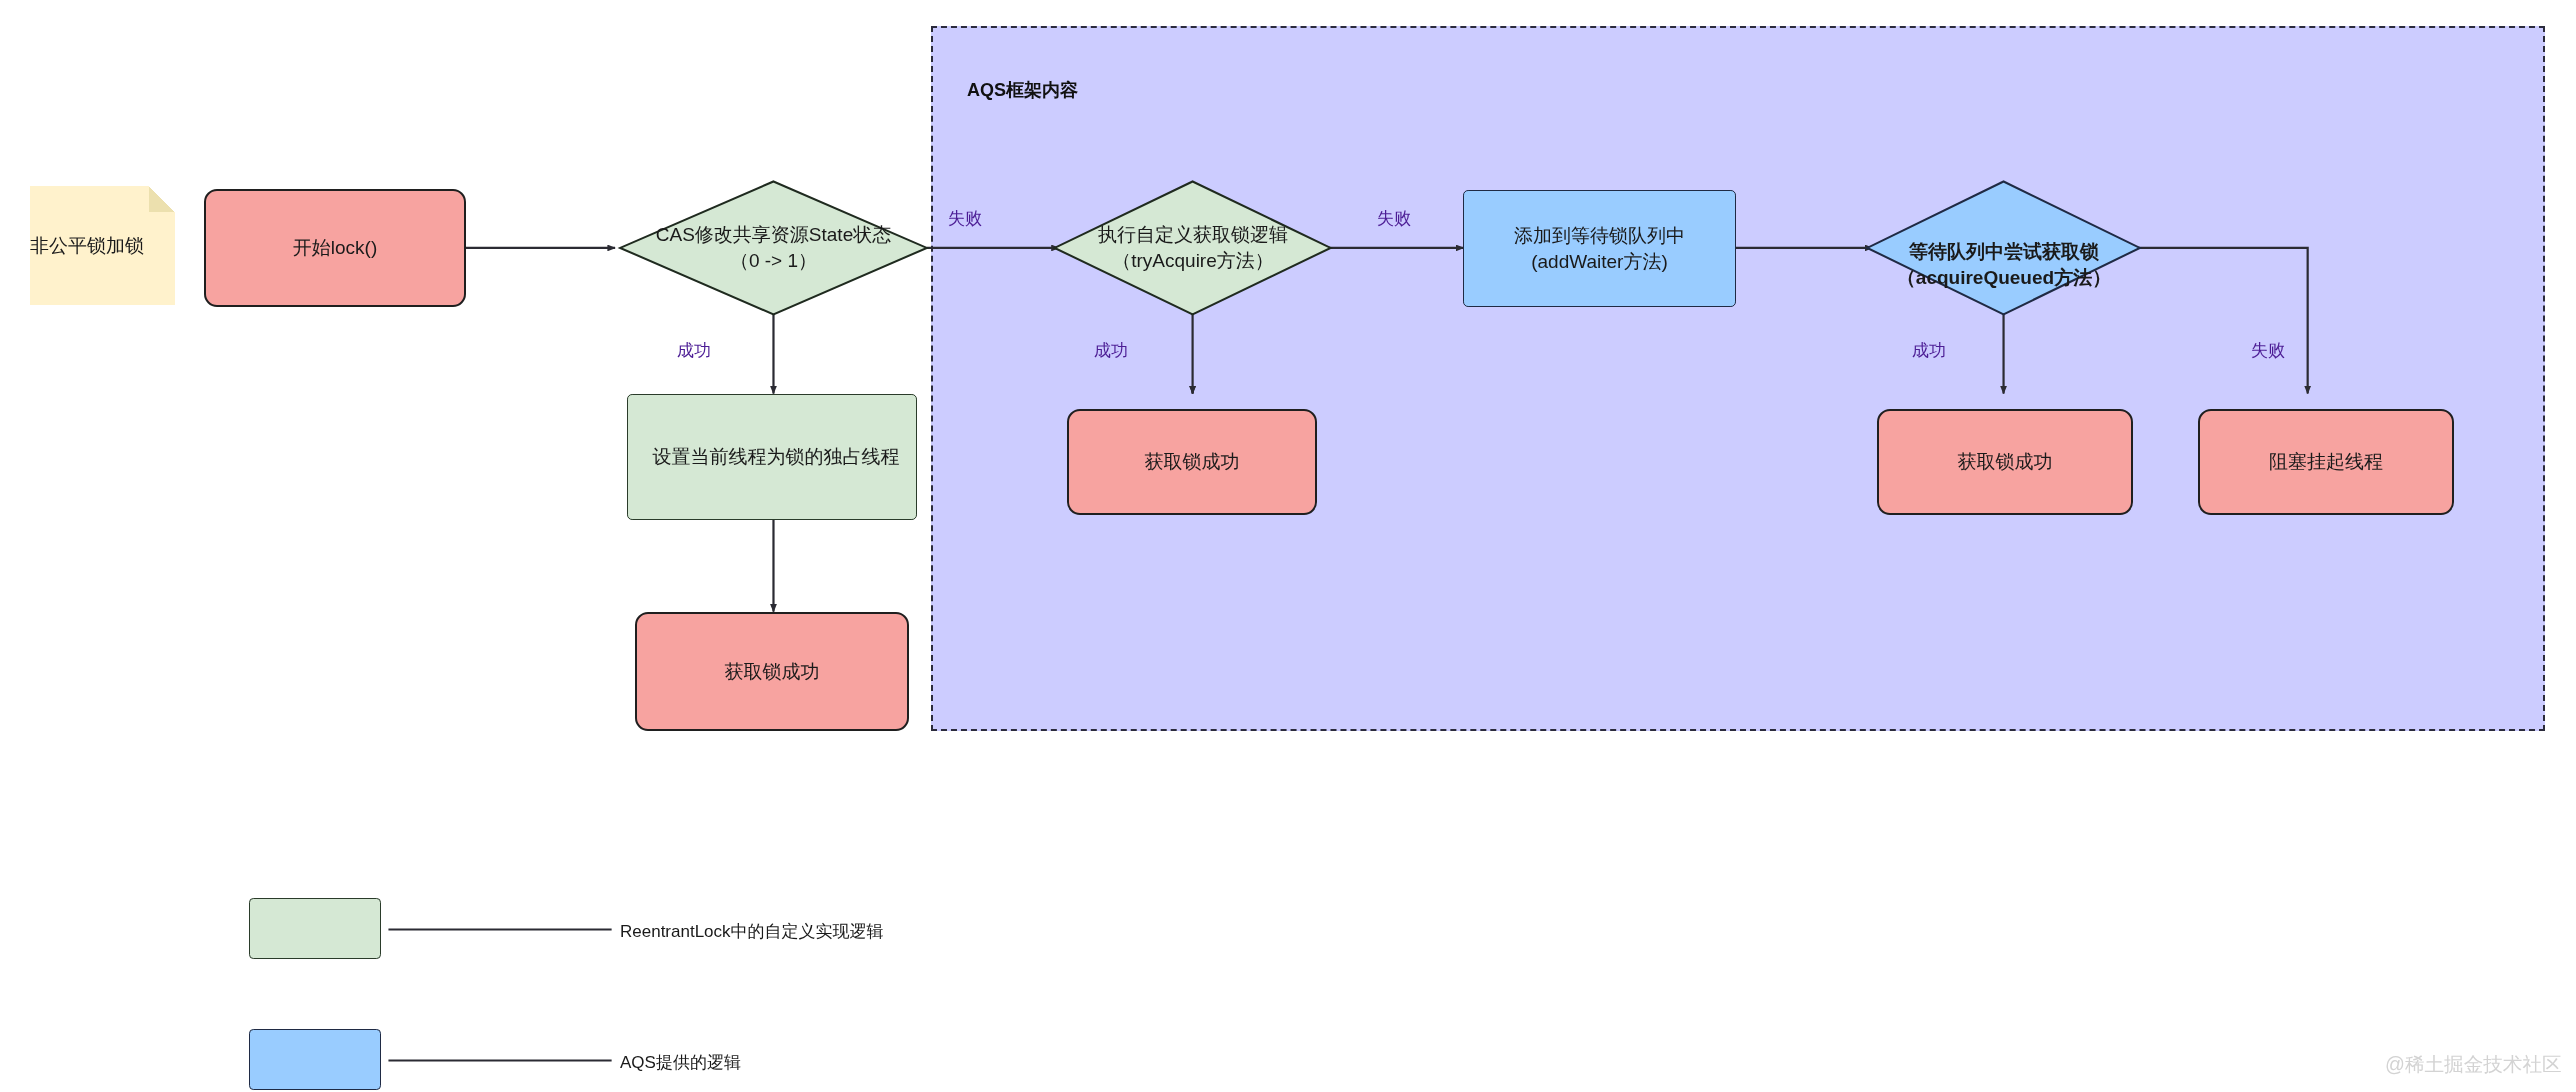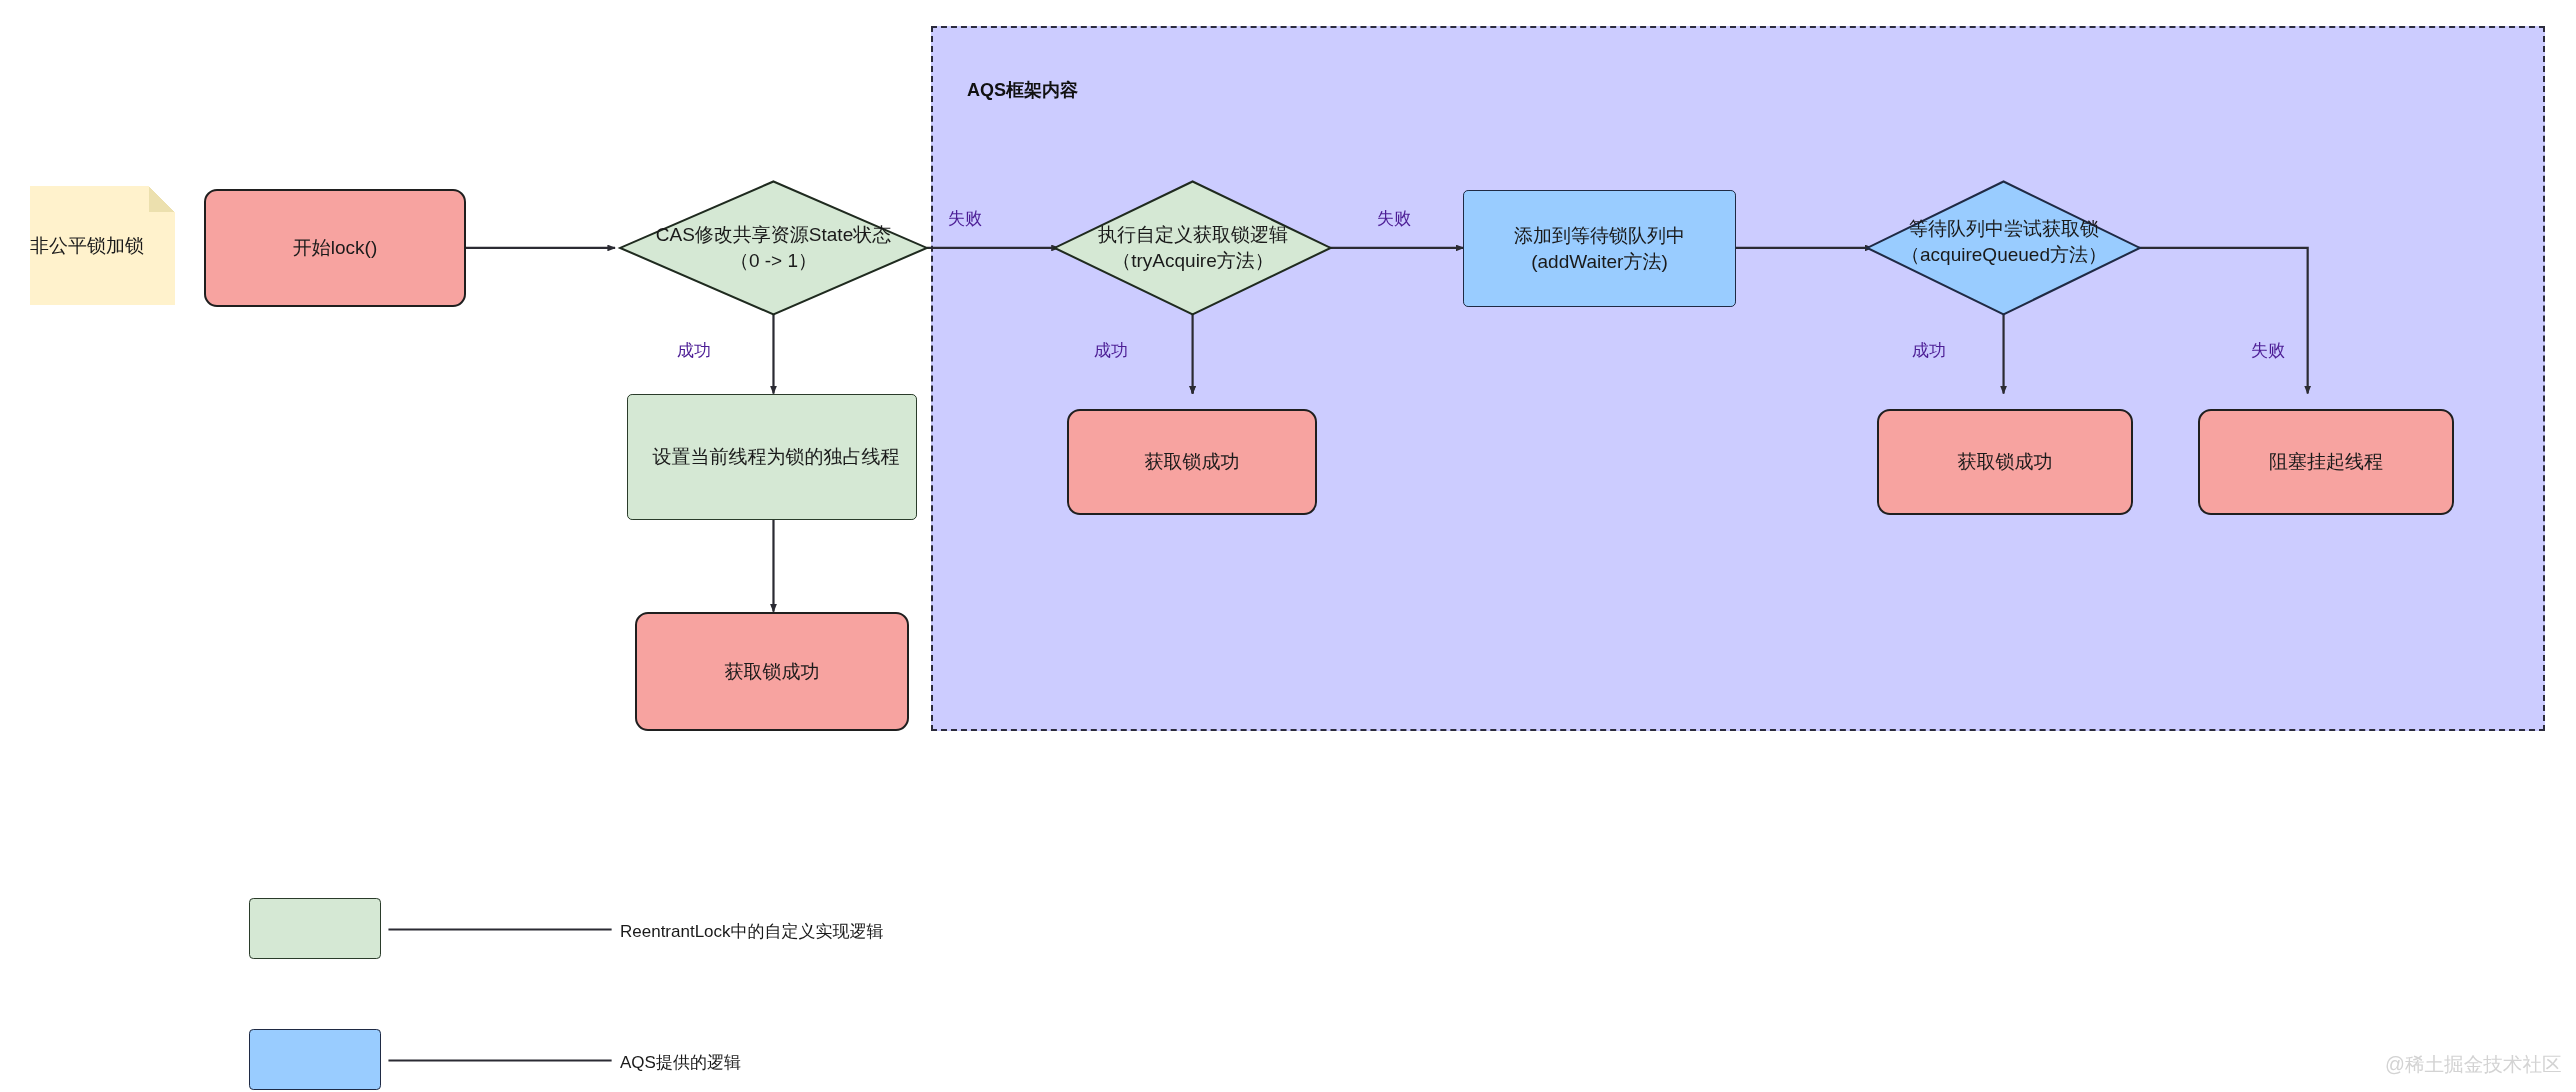--- a/index.html
+++ b/index.html
@@ -118,21 +118,21 @@
 
   <div class="node pill" style="left:1067px;top:409px;width:250px;height:106px;">
     <span>获取锁成功</span>
   </div>
 
   <div class="node proc-blue" style="left:1463px;top:190px;width:273px;height:117px;">
     <span>添加到等待锁队列中
 (addWaiter方法)</span>
   </div>
 
-  <div class="dia-label" style="left:1874px;top:191px;width:260px;height:102px;">
+  <div class="dia-label" style="left:1874px;top:214px;width:260px;height:102px;font-weight:bold;">
     <span>等待队列中尝试获取锁
 （acquireQueued方法）</span>
   </div>
 
   <div class="node pill" style="left:1877px;top:409px;width:256px;height:106px;">
     <span>获取锁成功</span>
   </div>
 
   <div class="node pill" style="left:2182px;top:409px;width:256px;height:106px;margin-left:16px;">
     <span>阻塞挂起线程</span>

